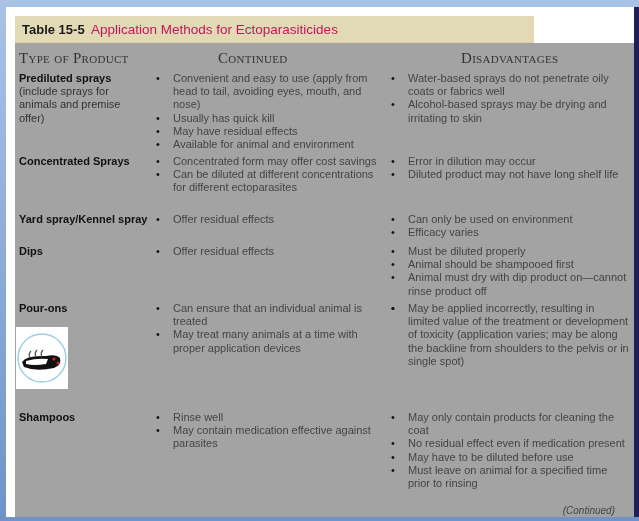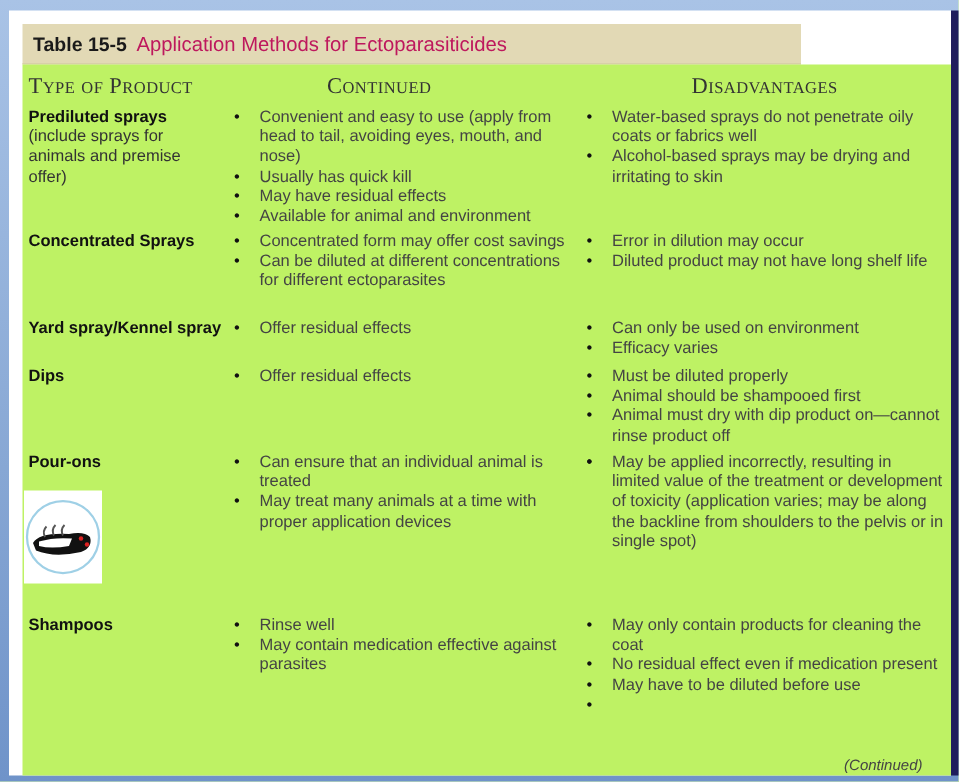--- a/index.html
+++ b/index.html
@@ -10,21 +10,21 @@
   }
   .navy-bar { position:absolute; right:0; top:7px; width:5px; height:510px; background:#1f1d5c; }
   .page { position:absolute; left:6px; top:7px; width:628px; height:510px; background:#ffffff; }
   .title-band {
     position:absolute; left:9px; top:9px; width:519px; height:26px;
     background:#e2d9b5; border-bottom:1px solid #d8cfa8;
   }
   .title-band .num { position:absolute; left:7px; top:6px; font-size:13px; font-weight:bold; color:#1a1a1a; }
   .title-band .txt { position:absolute; left:76px; top:6px; font-size:13.5px; color:#be185d; }
   .body-area {
-    position:absolute; left:9px; top:36px; width:619px; height:474px; background:#bef264;
+    position:absolute; left:9px; top:36px; width:619px; height:474px; background:#a3a3a3;
   }
   .hdr { position:absolute; top:7px; font-family:"Liberation Serif", serif; font-variant: small-caps;
          font-size:15px; color:#333; letter-spacing:0.3px; }
   .row { position:absolute; left:0; width:619px; }
   .ptype { position:absolute; left:4px; width:130px; font-size:11px; line-height:13.2px; color:#333; }
   .ptype b { color:#111; }
   .col { position:absolute; font-size:11px; line-height:13.2px; color:#444; }
   .col.adv { left:139px; width:225px; }
   .col.dis { left:374px; width:240px; }
   .item { position:relative; padding-left:19px; }
@@ -115,20 +115,20 @@
         <div class="row" style="top: 368px;">
           <div class="ptype"><b>Shampoos</b></div>
           <div class="col adv">
             <div class="item"><span class="dot">•</span><span>Rinse well</span></div>
             <div class="item"><span class="dot">•</span><span>May contain medication effective against parasites</span></div>
           </div>
           <div class="col dis">
             <div class="item"><span class="dot">•</span><span>May only contain products for cleaning the coat</span></div>
             <div class="item"><span class="dot">•</span><span>No residual effect even if medication present</span></div>
             <div class="item"><span class="dot">•</span><span>May have to be diluted before use</span></div>
-            <div class="item"><span class="dot">•</span></div>
+            <div class="item"><span class="dot">•</span><span>Must leave on animal for a specified time prior to rinsing</span></div>
           </div>
         </div>
       </div>
 
     <div class="continued">(Continued)</div>
   </div>
 </div>
 
 </body></html>

